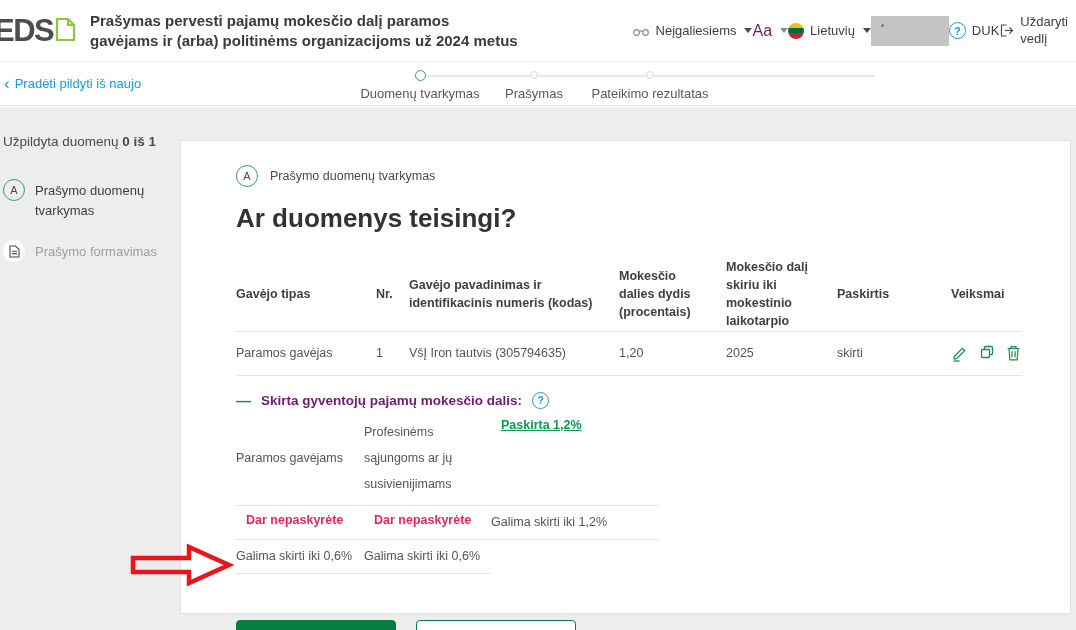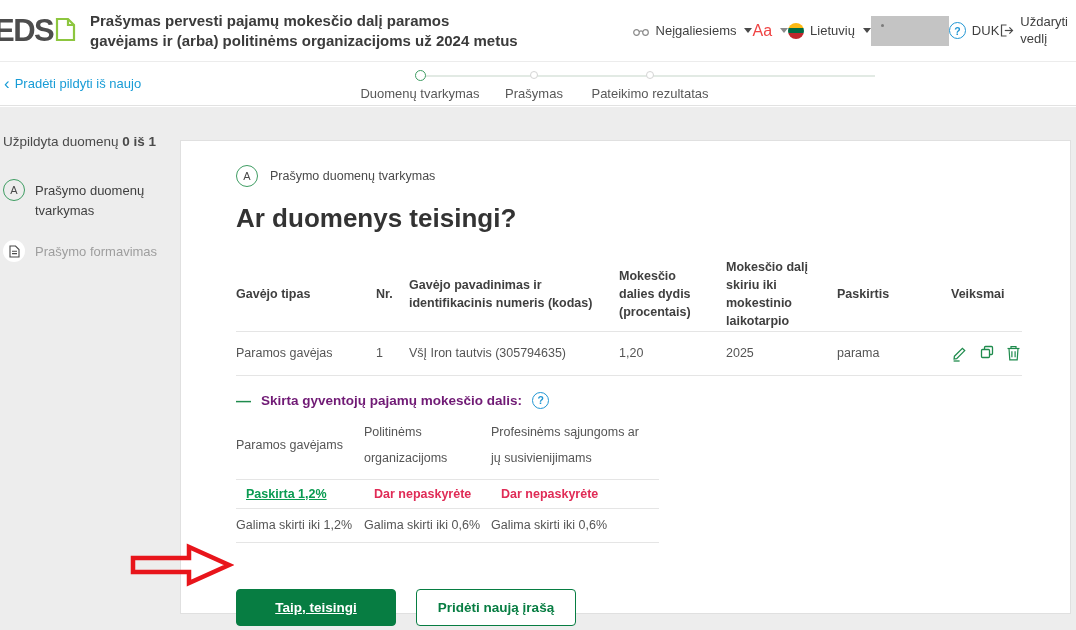--- a/index.html
+++ b/index.html
@@ -9,21 +9,21 @@
 
   
   .top-header { height:62px; display:flex; align-items:center; padding:0 8px 0 0; border-bottom:1px solid #ececec; background:#fff; }
   .logo { display:flex; align-items:center; margin-left:-6px; width:96px; }
   .logo-text { font-size:31px; font-weight:bold; color:#4d4d4d; letter-spacing:-1.5px; }
   .logo-doc { margin-left:2px; margin-top:-2px; }
   .app-title { width:430px; font-size:15px; font-weight:bold; color:#3b3b3b; line-height:1.32; }
   .header-controls { margin-left:auto; display:flex; align-items:center; }
   .hc { display:flex; align-items:center; gap:6px; font-size:13px; color:#3f3f3f; cursor:pointer; white-space:nowrap; }
   .caret { display:inline-block; width:0; height:0; border-left:4px solid transparent; border-right:4px solid transparent; border-top:5px solid #4a4a4a; margin-left:2px; }
-  .aa-label { font-size:16px; color:#ef4444; }
+  .aa-label { font-size:16px; color:#701a75; }
   .flag { width:16px; height:16px; border-radius:50%; overflow:hidden; display:inline-block; }
   .flag i { display:block; height:5.4px; }
   .help-icon { width:17px; height:17px; border-radius:50%; border:1.6px solid #2196d3; color:#2196d3; font-size:10.5px; font-weight:bold; display:inline-flex; align-items:center; justify-content:center; }
   .user-box { width:78px; height:30px; background:#c4c4c4; position:relative; }
   .user-box .user-dot { position:absolute; left:10px; top:8px; width:3px; height:3px; border-radius:50%; background:#7b7b7b; }
   .close-wizard .two-line { line-height:1.25; font-size:13px; color:#3f3f3f; }
 
   
   .sub-header { position:relative; height:44px; background:#fff; border-bottom:1px solid #e2e2e2; }
   .restart { position:absolute; left:4px; top:14px; font-size:13px; color:#189cd6; cursor:pointer; display:flex; align-items:center; gap:5px; text-decoration:none; }
@@ -212,21 +212,21 @@
         <div class="hcell">Mokesčio dalies dydis (procentais)</div>
         <div class="hcell">Mokesčio dalį skiriu iki mokestinio laikotarpio</div>
         <div class="hcell">Paskirtis</div>
         <div class="hcell">Veiksmai</div>
 
         <div class="cell">Paramos gavėjas</div>
         <div class="cell">1</div>
         <div class="cell">VšĮ Iron tautvis (305794635)</div>
         <div class="cell">1,20</div>
         <div class="cell">2025</div>
-        <div class="cell">parama</div>
+        <div class="cell">skirti</div>
         <div class="cell">
           <div class="actions">
             <svg width="17" height="17" viewBox="0 0 17 17">
               <g fill="none" stroke="#1f8b4d" stroke-width="1.3">
                 <path d="M3.4 11.3 L11.4 3.3 L13.7 5.6 L5.7 13.6 L3.1 13.9 Z"></path>
                 <path d="M2.6 16 h6"></path>
               </g>
             </svg>
             <svg width="16" height="16" viewBox="0 0 16 16">
               <g fill="none" stroke="#1f8b4d" stroke-width="1.3">
@@ -247,21 +247,20 @@
       </div>
 
       <div class="alloc-head">
         <span class="minus">—</span>
         <span class="alloc-title">Skirta gyventojų pajamų mokesčio dalis:</span>
         <span class="help-icon">?</span>
       </div>
 
       <div class="at">
         <div class="hcell">Paramos gavėjams</div>
-        <div class="hcell">Politinėms organizacijoms</div>
         <div class="hcell">Profesinėms sąjungoms ar jų susivienijimams</div>
 
         <div class="scell ok">Paskirta 1,2%</div>
         <div class="scell none">Dar nepaskyrėte</div>
         <div class="scell none">Dar nepaskyrėte</div>
 
         <div class="lcell">Galima skirti iki 1,2%</div>
         <div class="lcell">Galima skirti iki 0,6%</div>
         <div class="lcell">Galima skirti iki 0,6%</div>
       </div>

